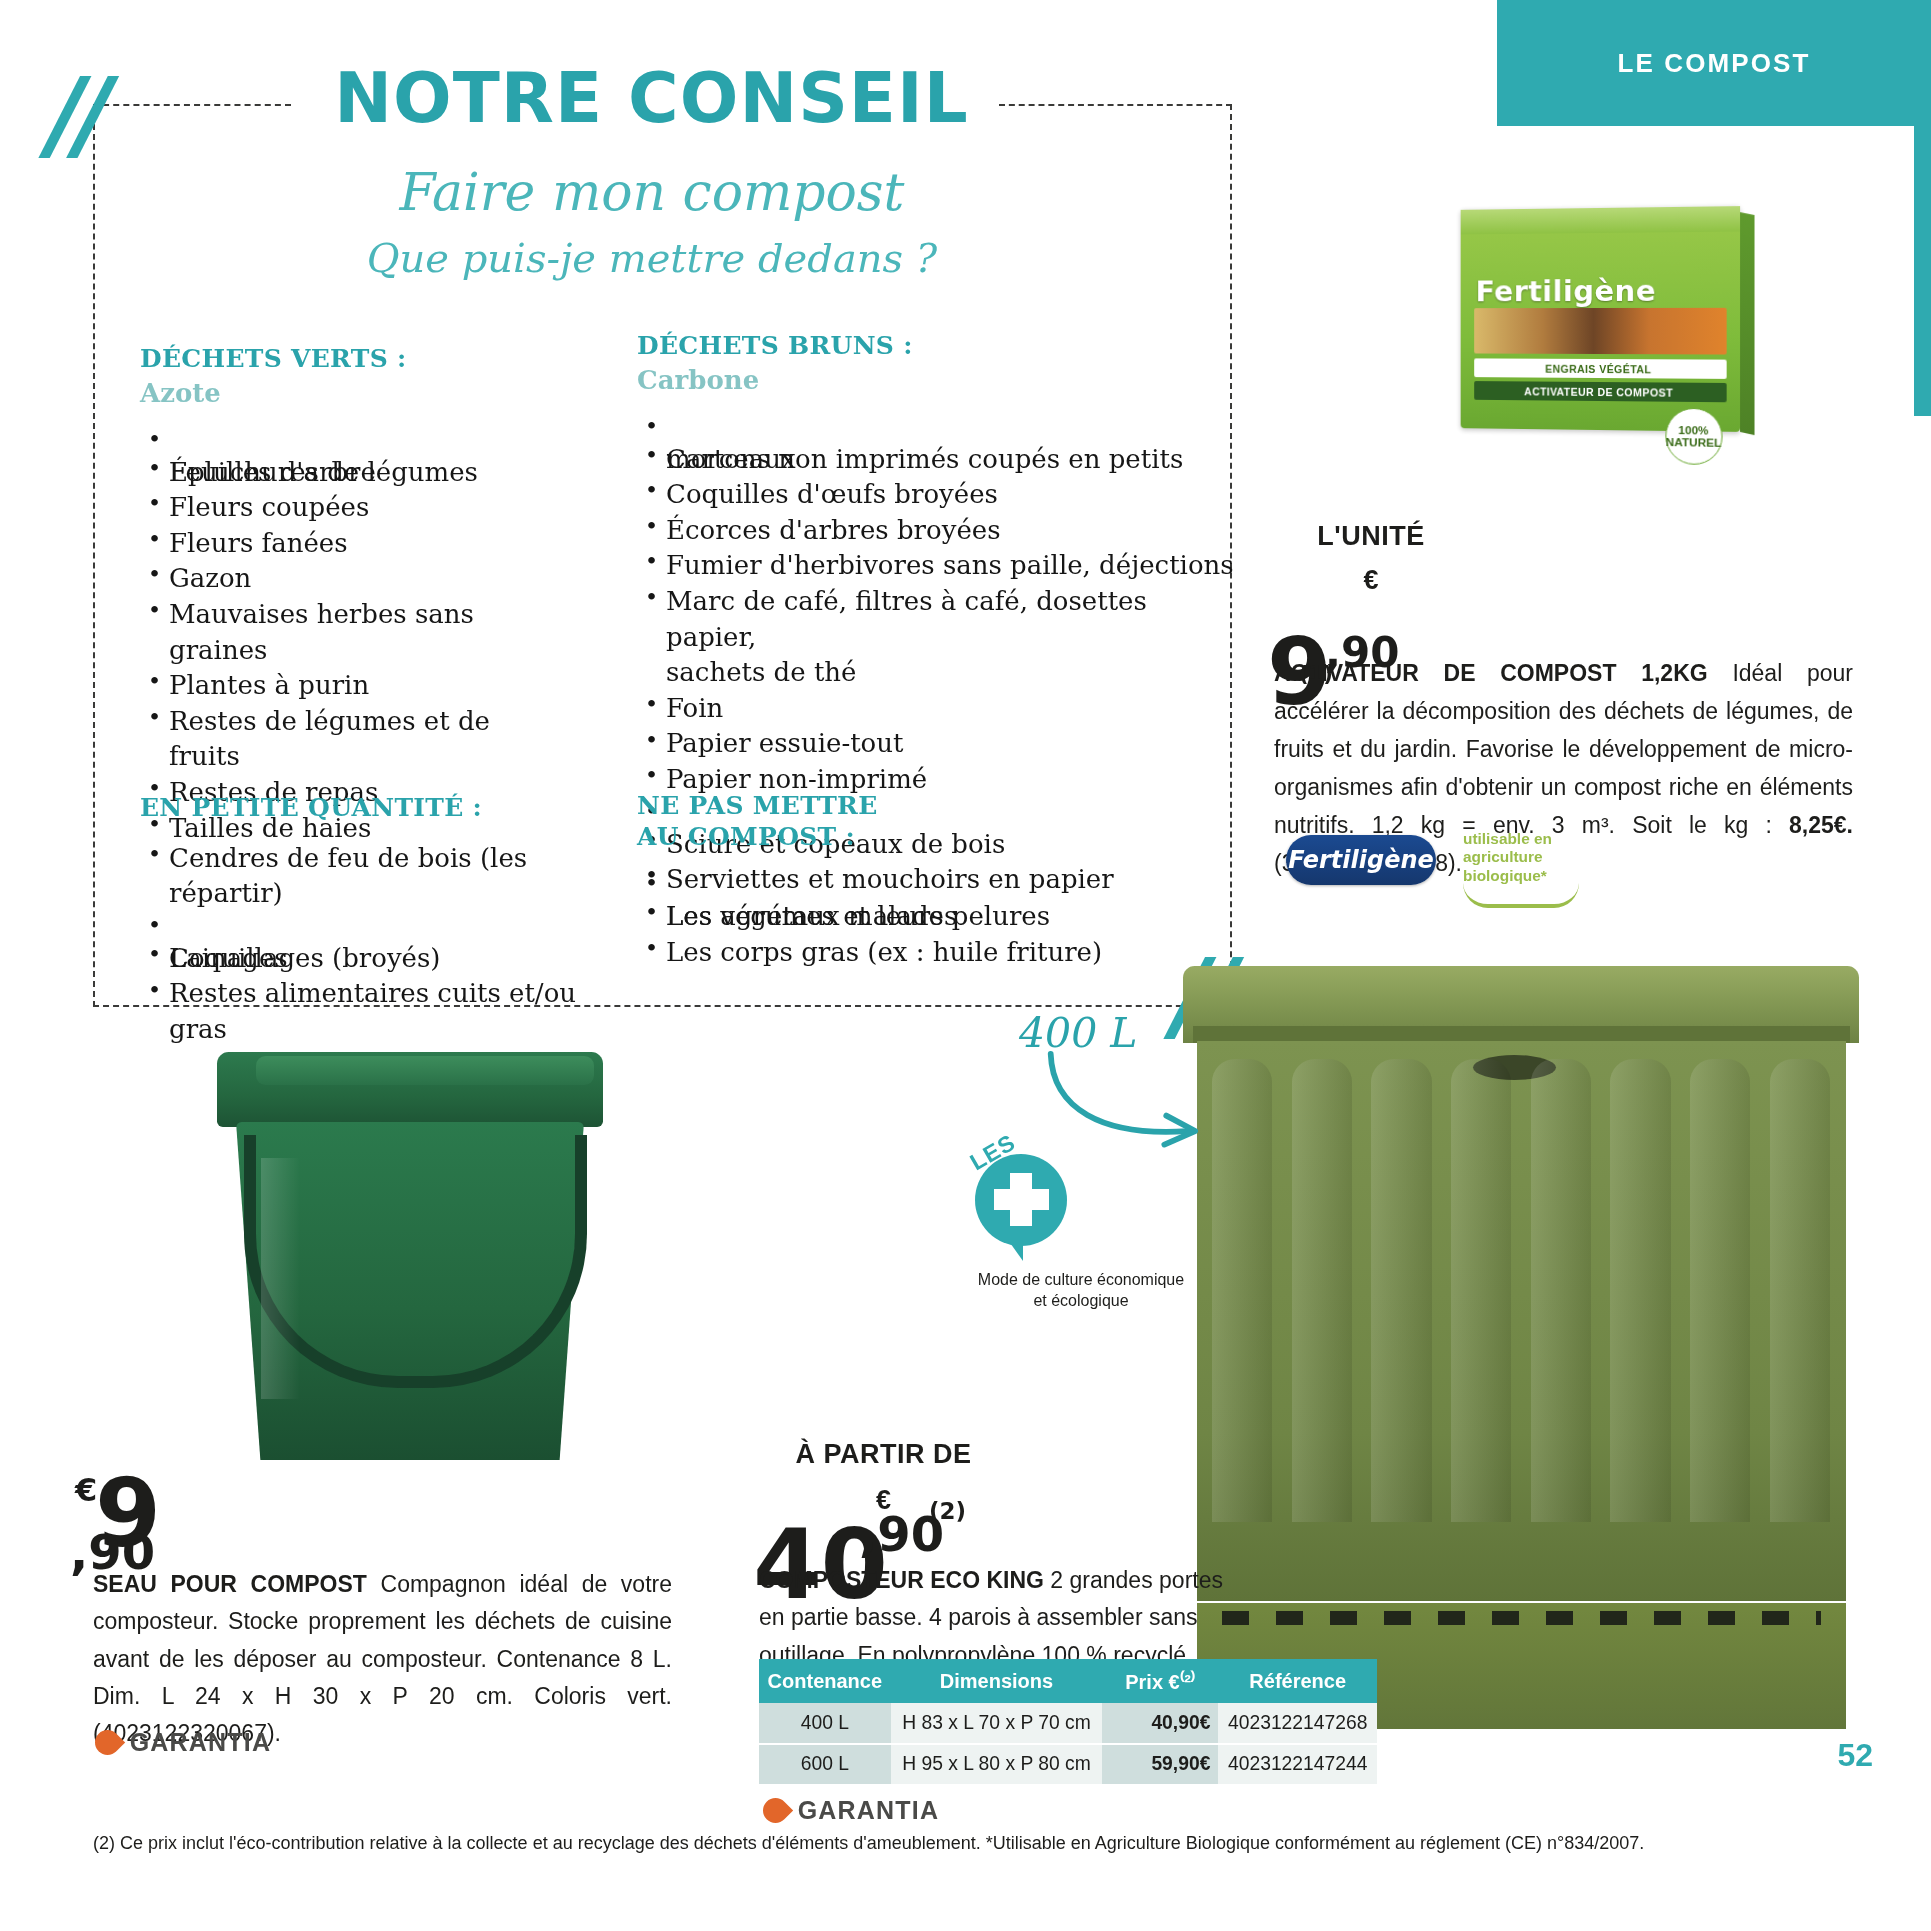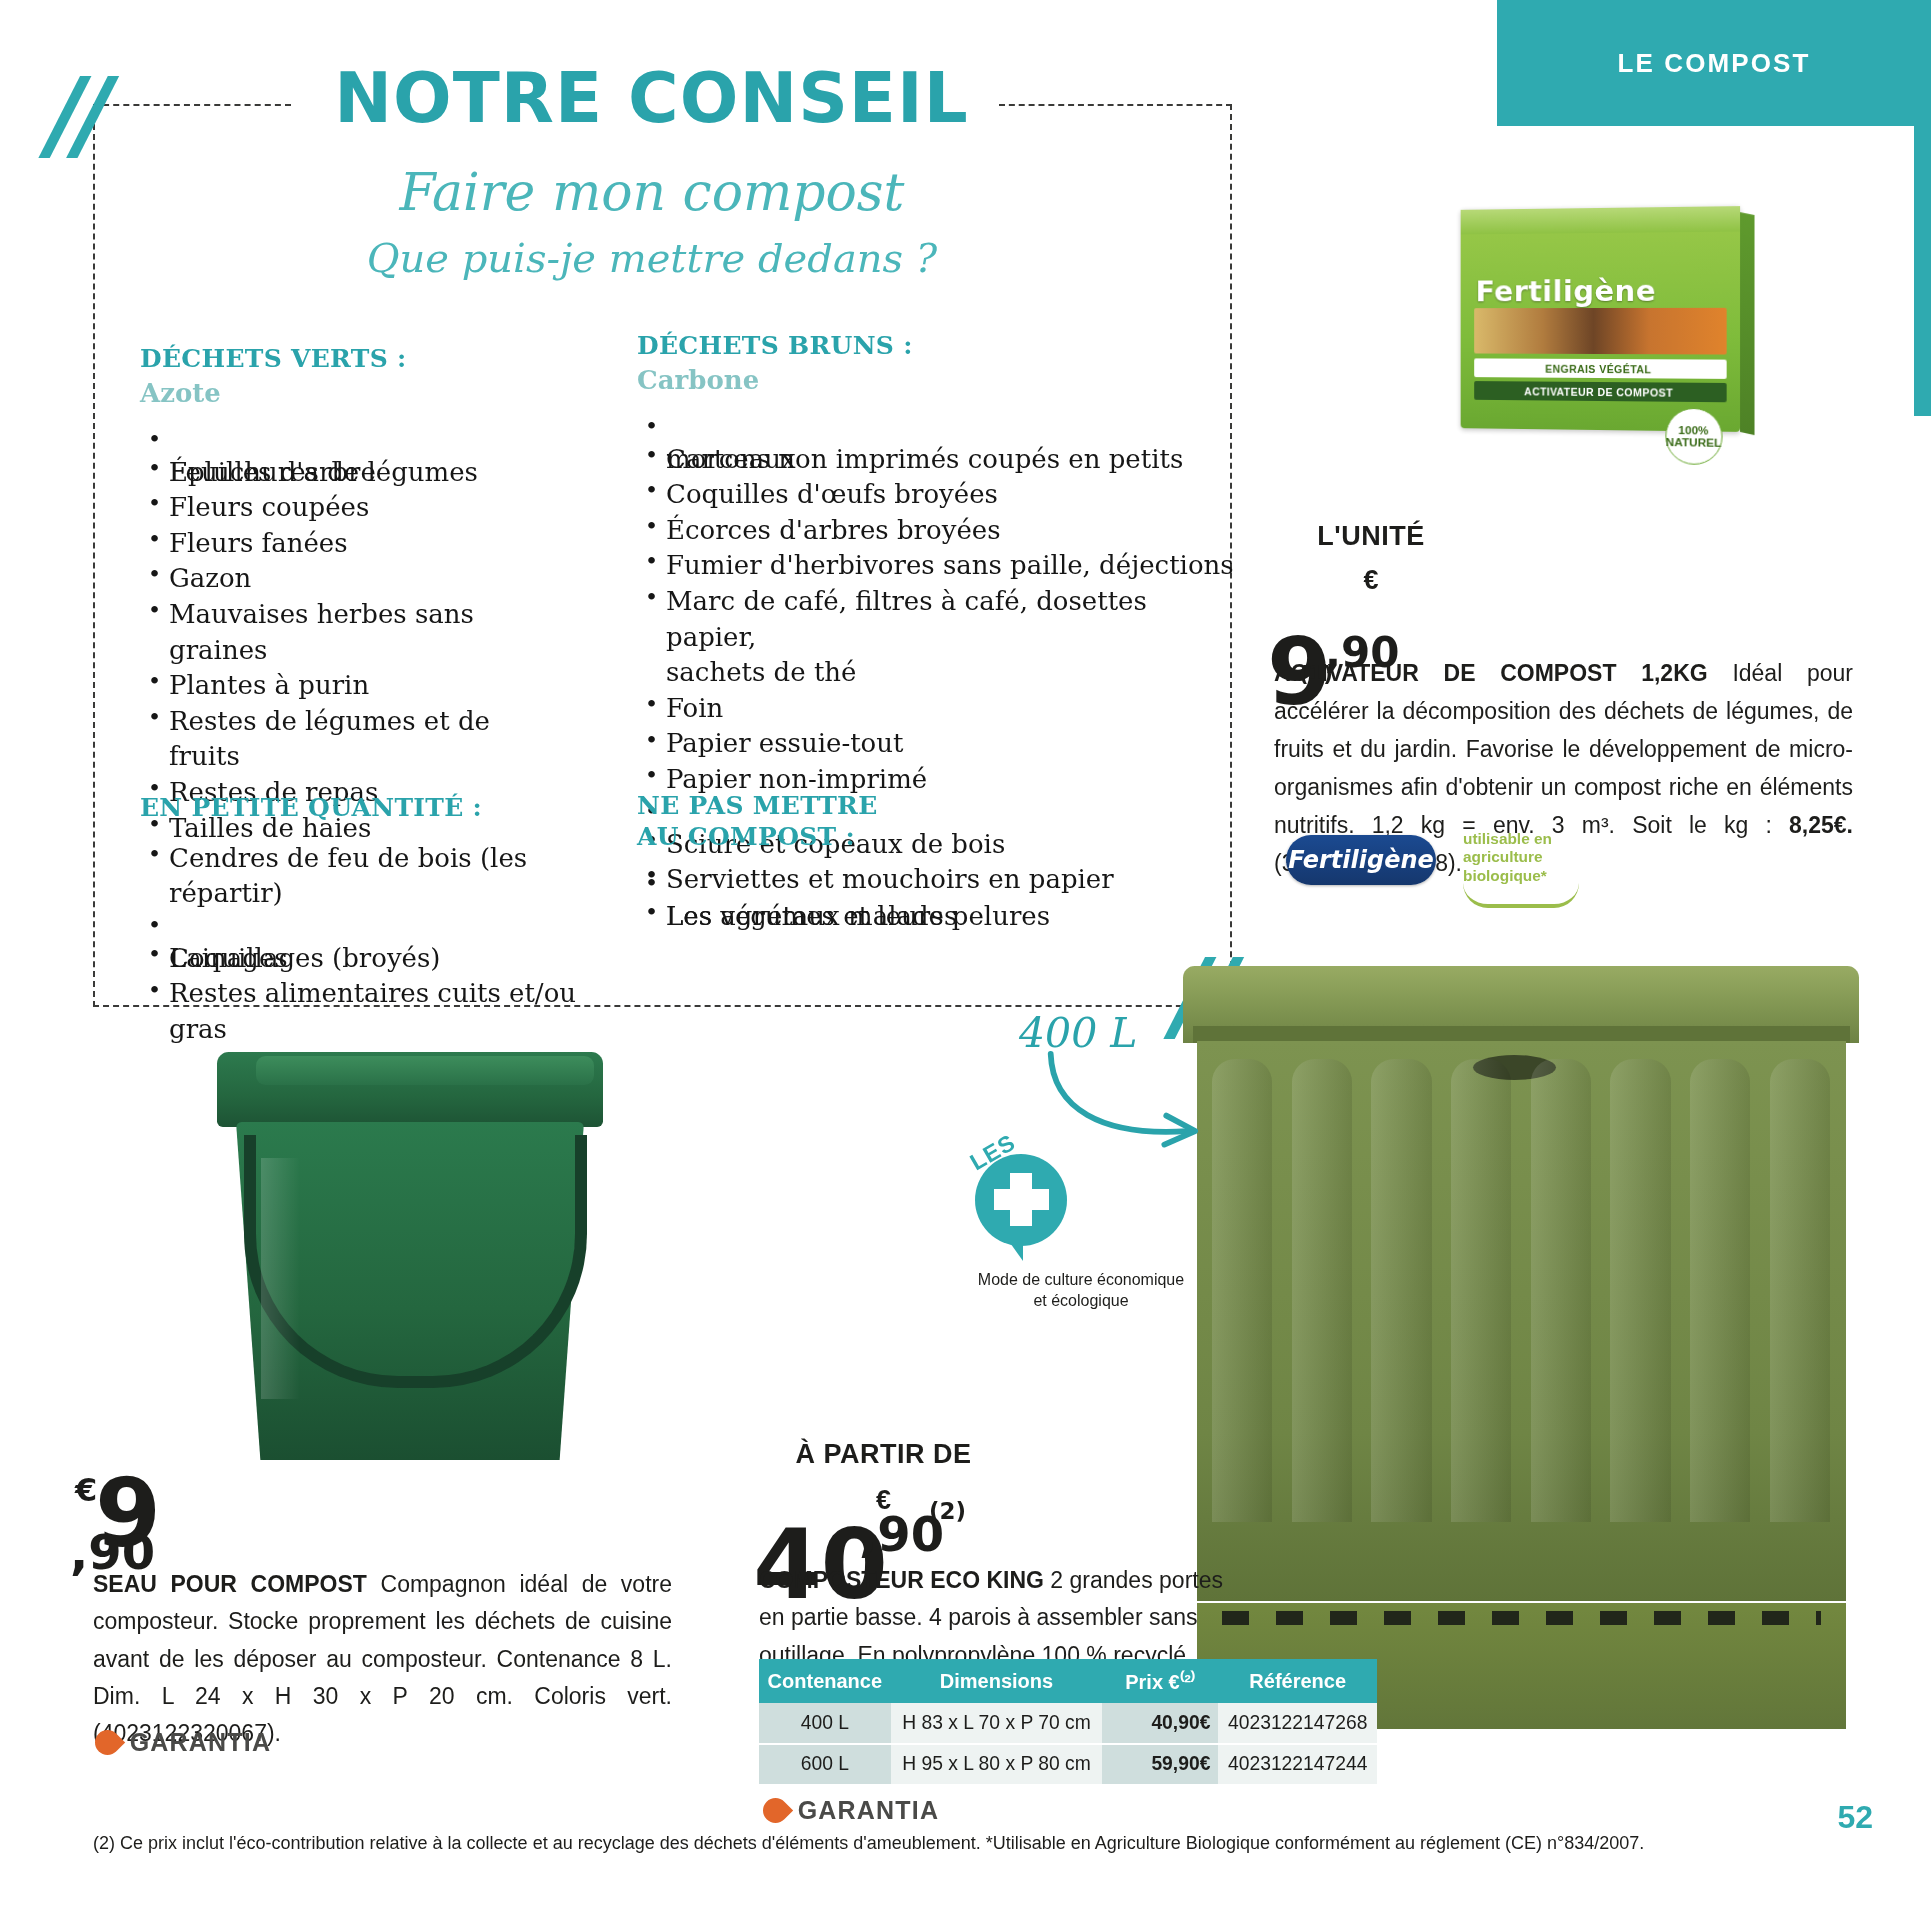--- a/index.html
+++ b/index.html
@@ -336,21 +336,21 @@
   table.spec tbody tr td:nth-child(4){background:#eef3f2;}
   table.spec tbody tr td:nth-child(3){font-weight:bold;padding-left:45px;}
   table.spec tbody tr + tr td{border-top:2.9px solid #fff;margin-left:48px;}
 
   
   .footnote{
     position:absolute;left:93px;top:1833px;width:1641px;
     font-size:18px;color:#1d1d1b;
   }
   .pagenum{
-    position:absolute;right:58px;top:1799px;
+    position:absolute;right:58px;top:1737px;
     font-weight:bold;font-size:32px;color:#2faab0;
   }
 </style>
 </head>
 <body>
 
 <div class="page">
 
   <div class="corner-tab">
     <span class="corner-tab-label">LE COMPOST</span>
@@ -428,20 +428,21 @@
 
   <div class="col col-nepas">
     <div class="sec-head">NE PAS METTRE</div>
     <div class="sec-head">AU COMPOST :</div>
     <ul class="items">
       <li class="blank"></li>
       <li class="overlap">
         <span class="under">Les végétaux malades</span>
         <span class="over">Les agrumes et leurs pelures</span>
       </li>
+      <li>Les corps gras (ex : huile friture)</li>
     </ul>
   </div>
 
   <div class="fert-pack">
     <div class="flap"></div>
     <div class="fert-side"></div>
     <div class="fert-brand">Fertiligène</div>
     <div class="fert-img-band"></div>
     <div class="fert-strip s1">ENGRAIS VÉGÉTAL</div>
     <div class="fert-strip s2">ACTIVATEUR DE COMPOST</div>

